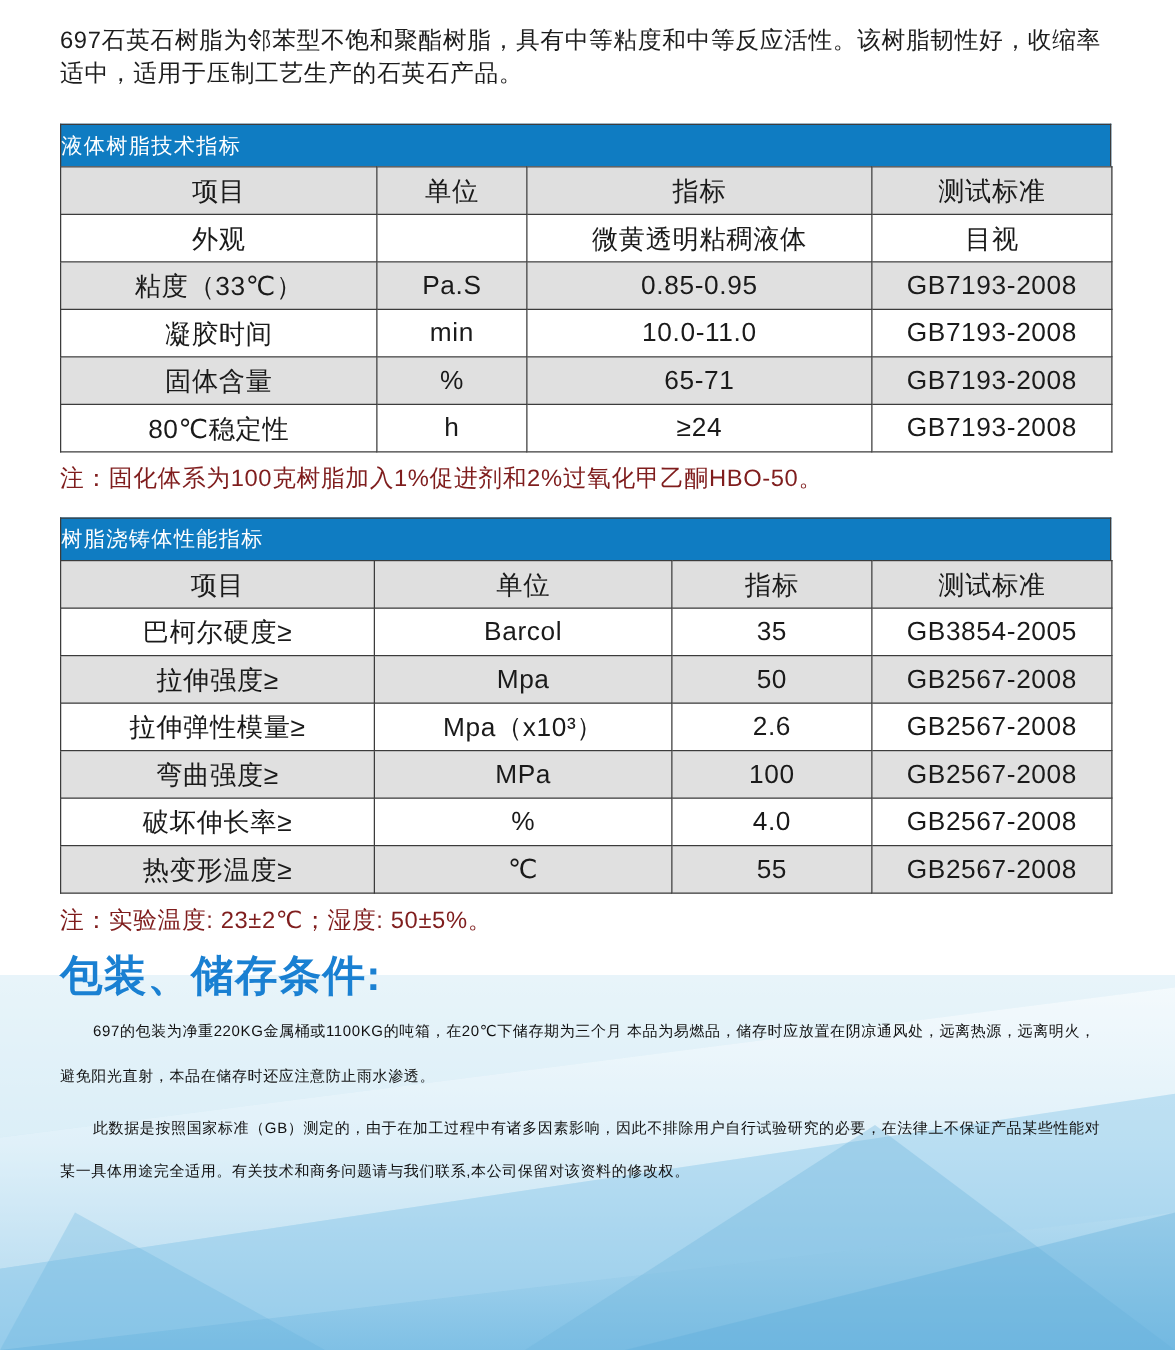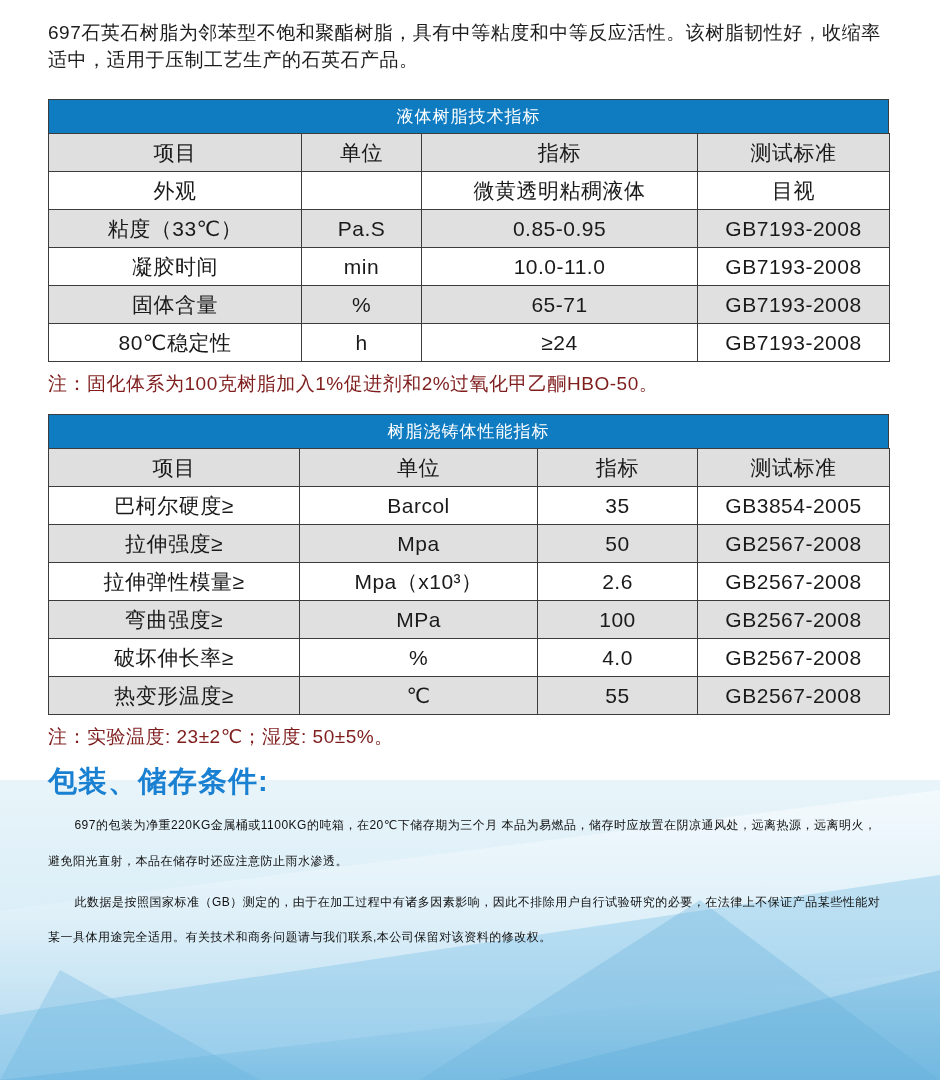--- a/index.html
+++ b/index.html
@@ -31,21 +31,20 @@
   }
   .tbl-block { margin-top: 26px; width: 841px; }
   .tbl-title {
     height: 34px;
     background: #0f7cc2;
     border: 1px solid #3c3c3c;
     border-bottom: none;
     color: #ffffff;
     font-size: 17px;
     line-height: 33px;
-    text-align: center;
     letter-spacing: 1px;
   }
   table.spec-table {
     width: 100%;
     border-collapse: collapse;
     table-layout: fixed;
   }
   table.spec-table th, table.spec-table td {
     border: 1px solid #3c3c3c;
     height: 38px;
@@ -63,21 +62,21 @@
   .tbl-note {
     margin-top: 9px;
     font-size: 19px;
     line-height: 26px;
     color: #7f1d1d;
     letter-spacing: 0.5px;
   }
   .tbl-block.second { margin-top: 17px; }
   .storage-heading {
     margin-top: 15px;
-    font-size: 29px;
+    font-size: 34px;
     line-height: 33px;
     font-weight: bold;
     color: #1a80d2;
     letter-spacing: 1px;
   }
   .storage-para {
     margin-top: 9px;
     font-size: 12px;
     line-height: 36px;
     color: #111111;

